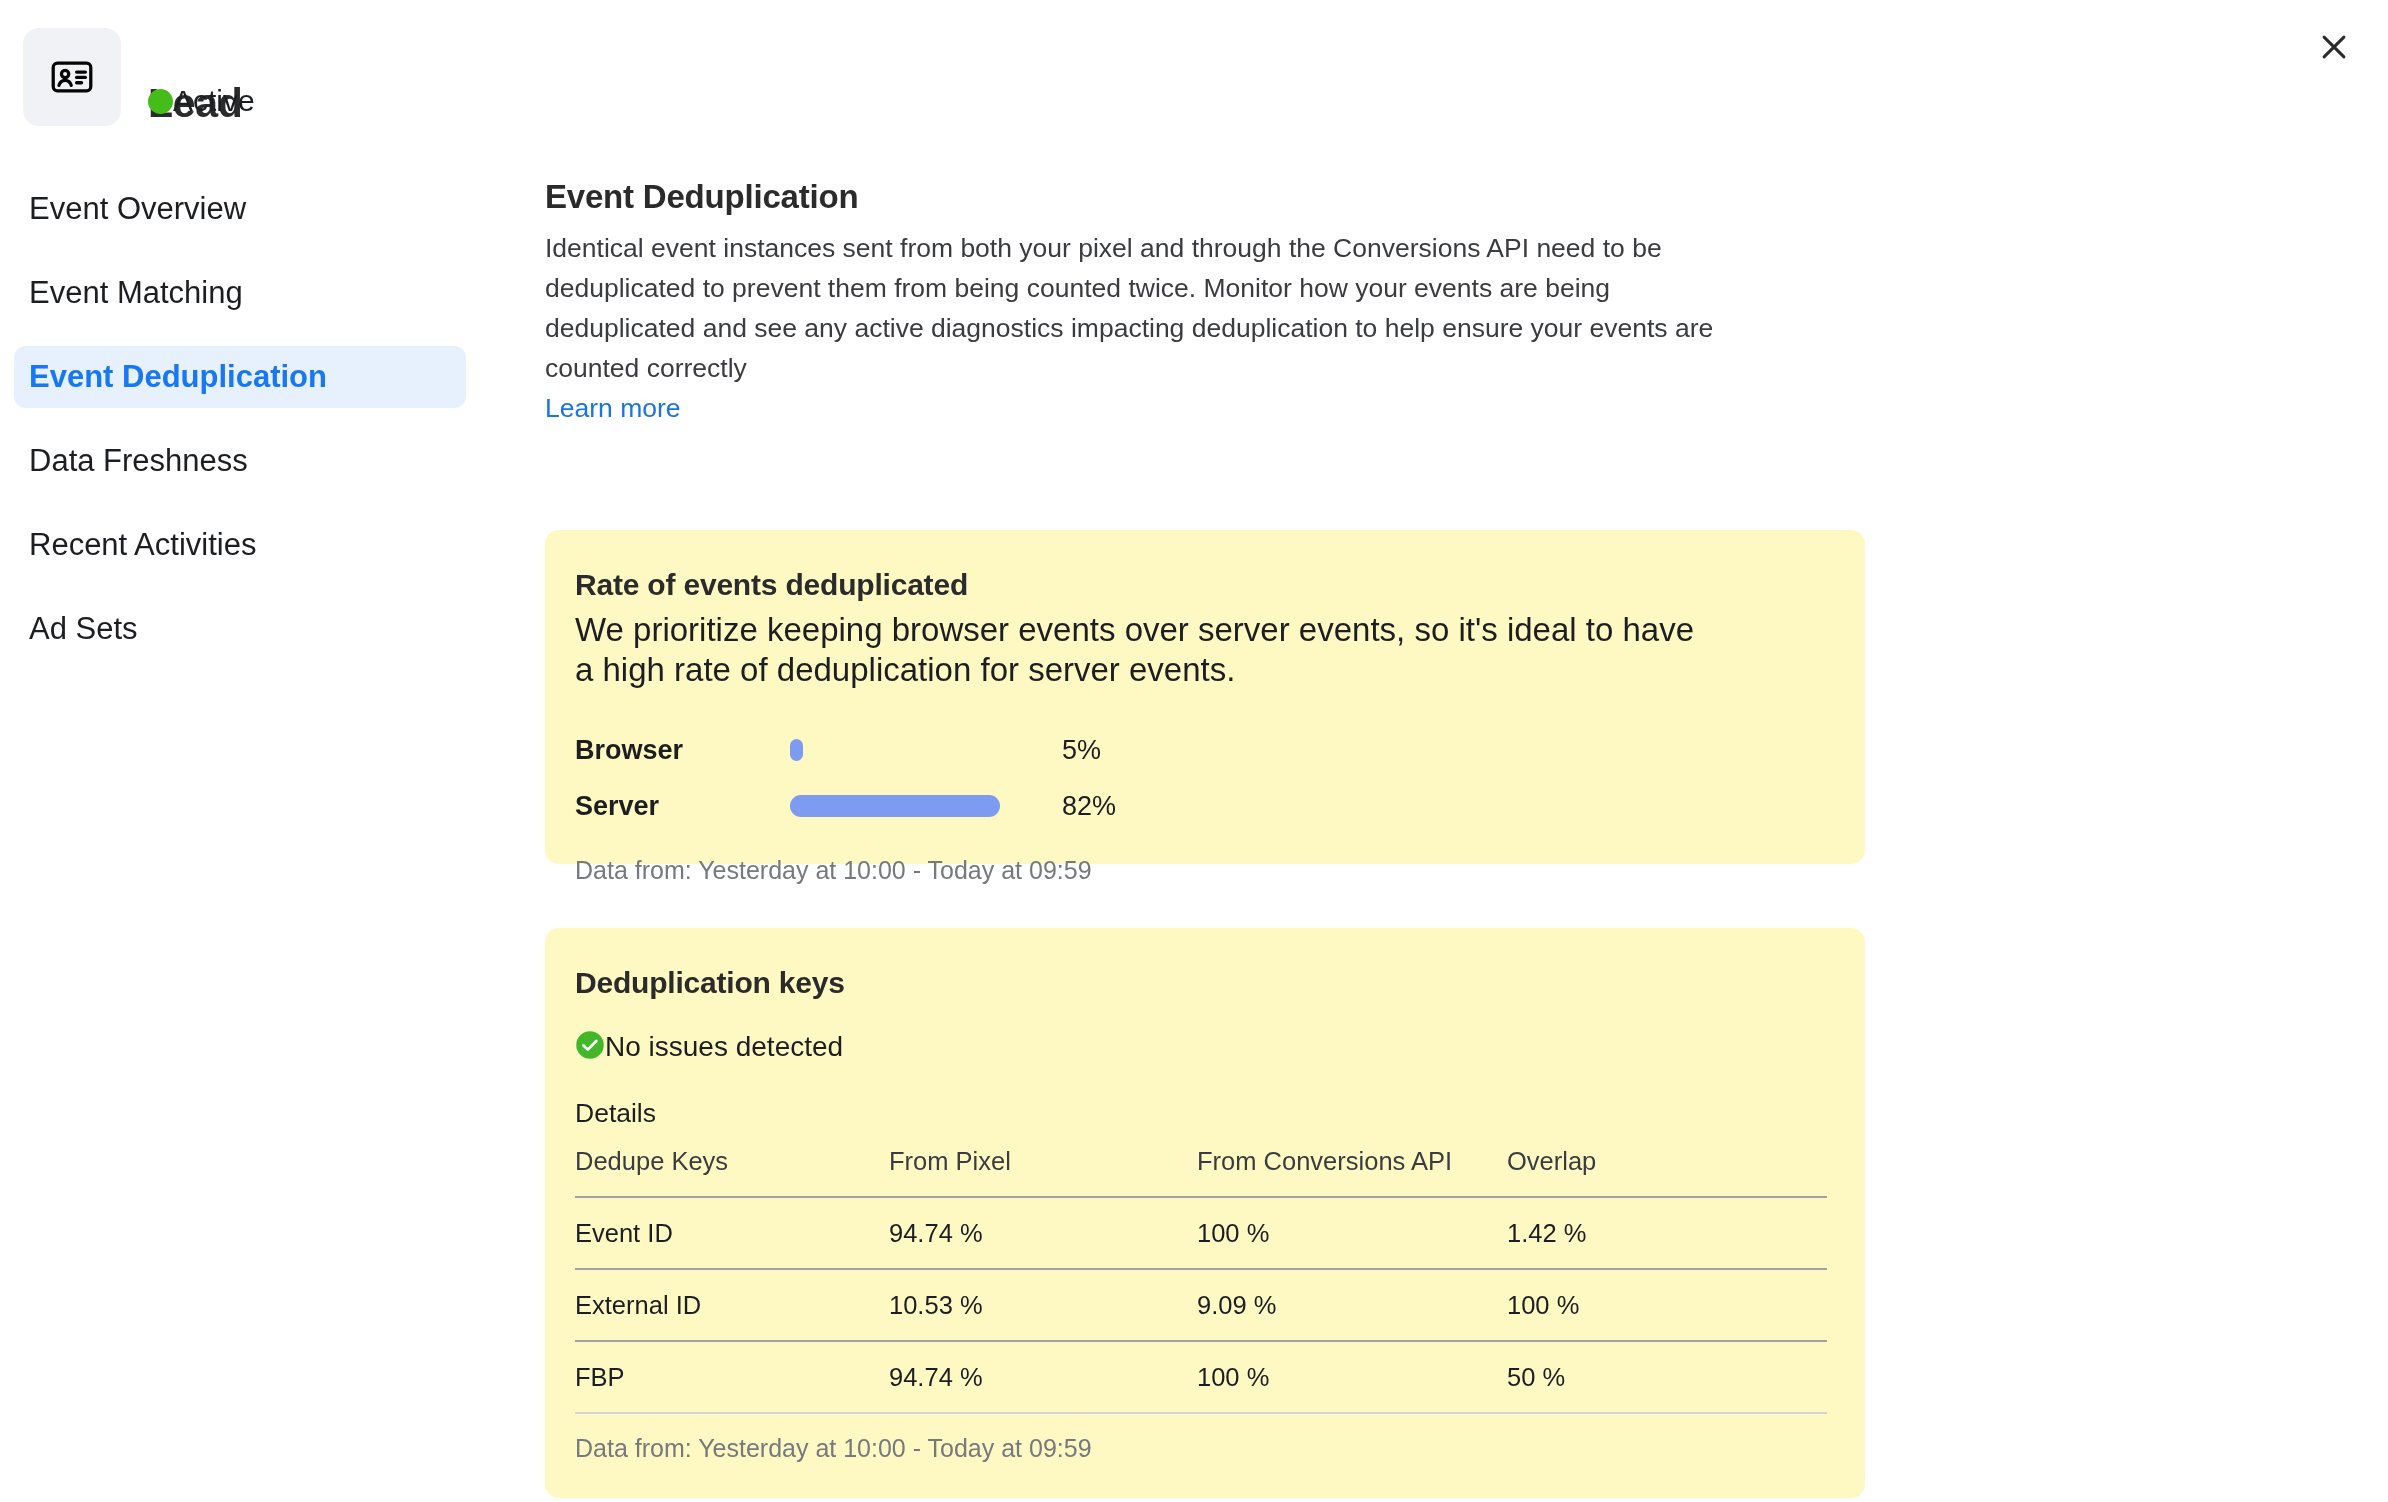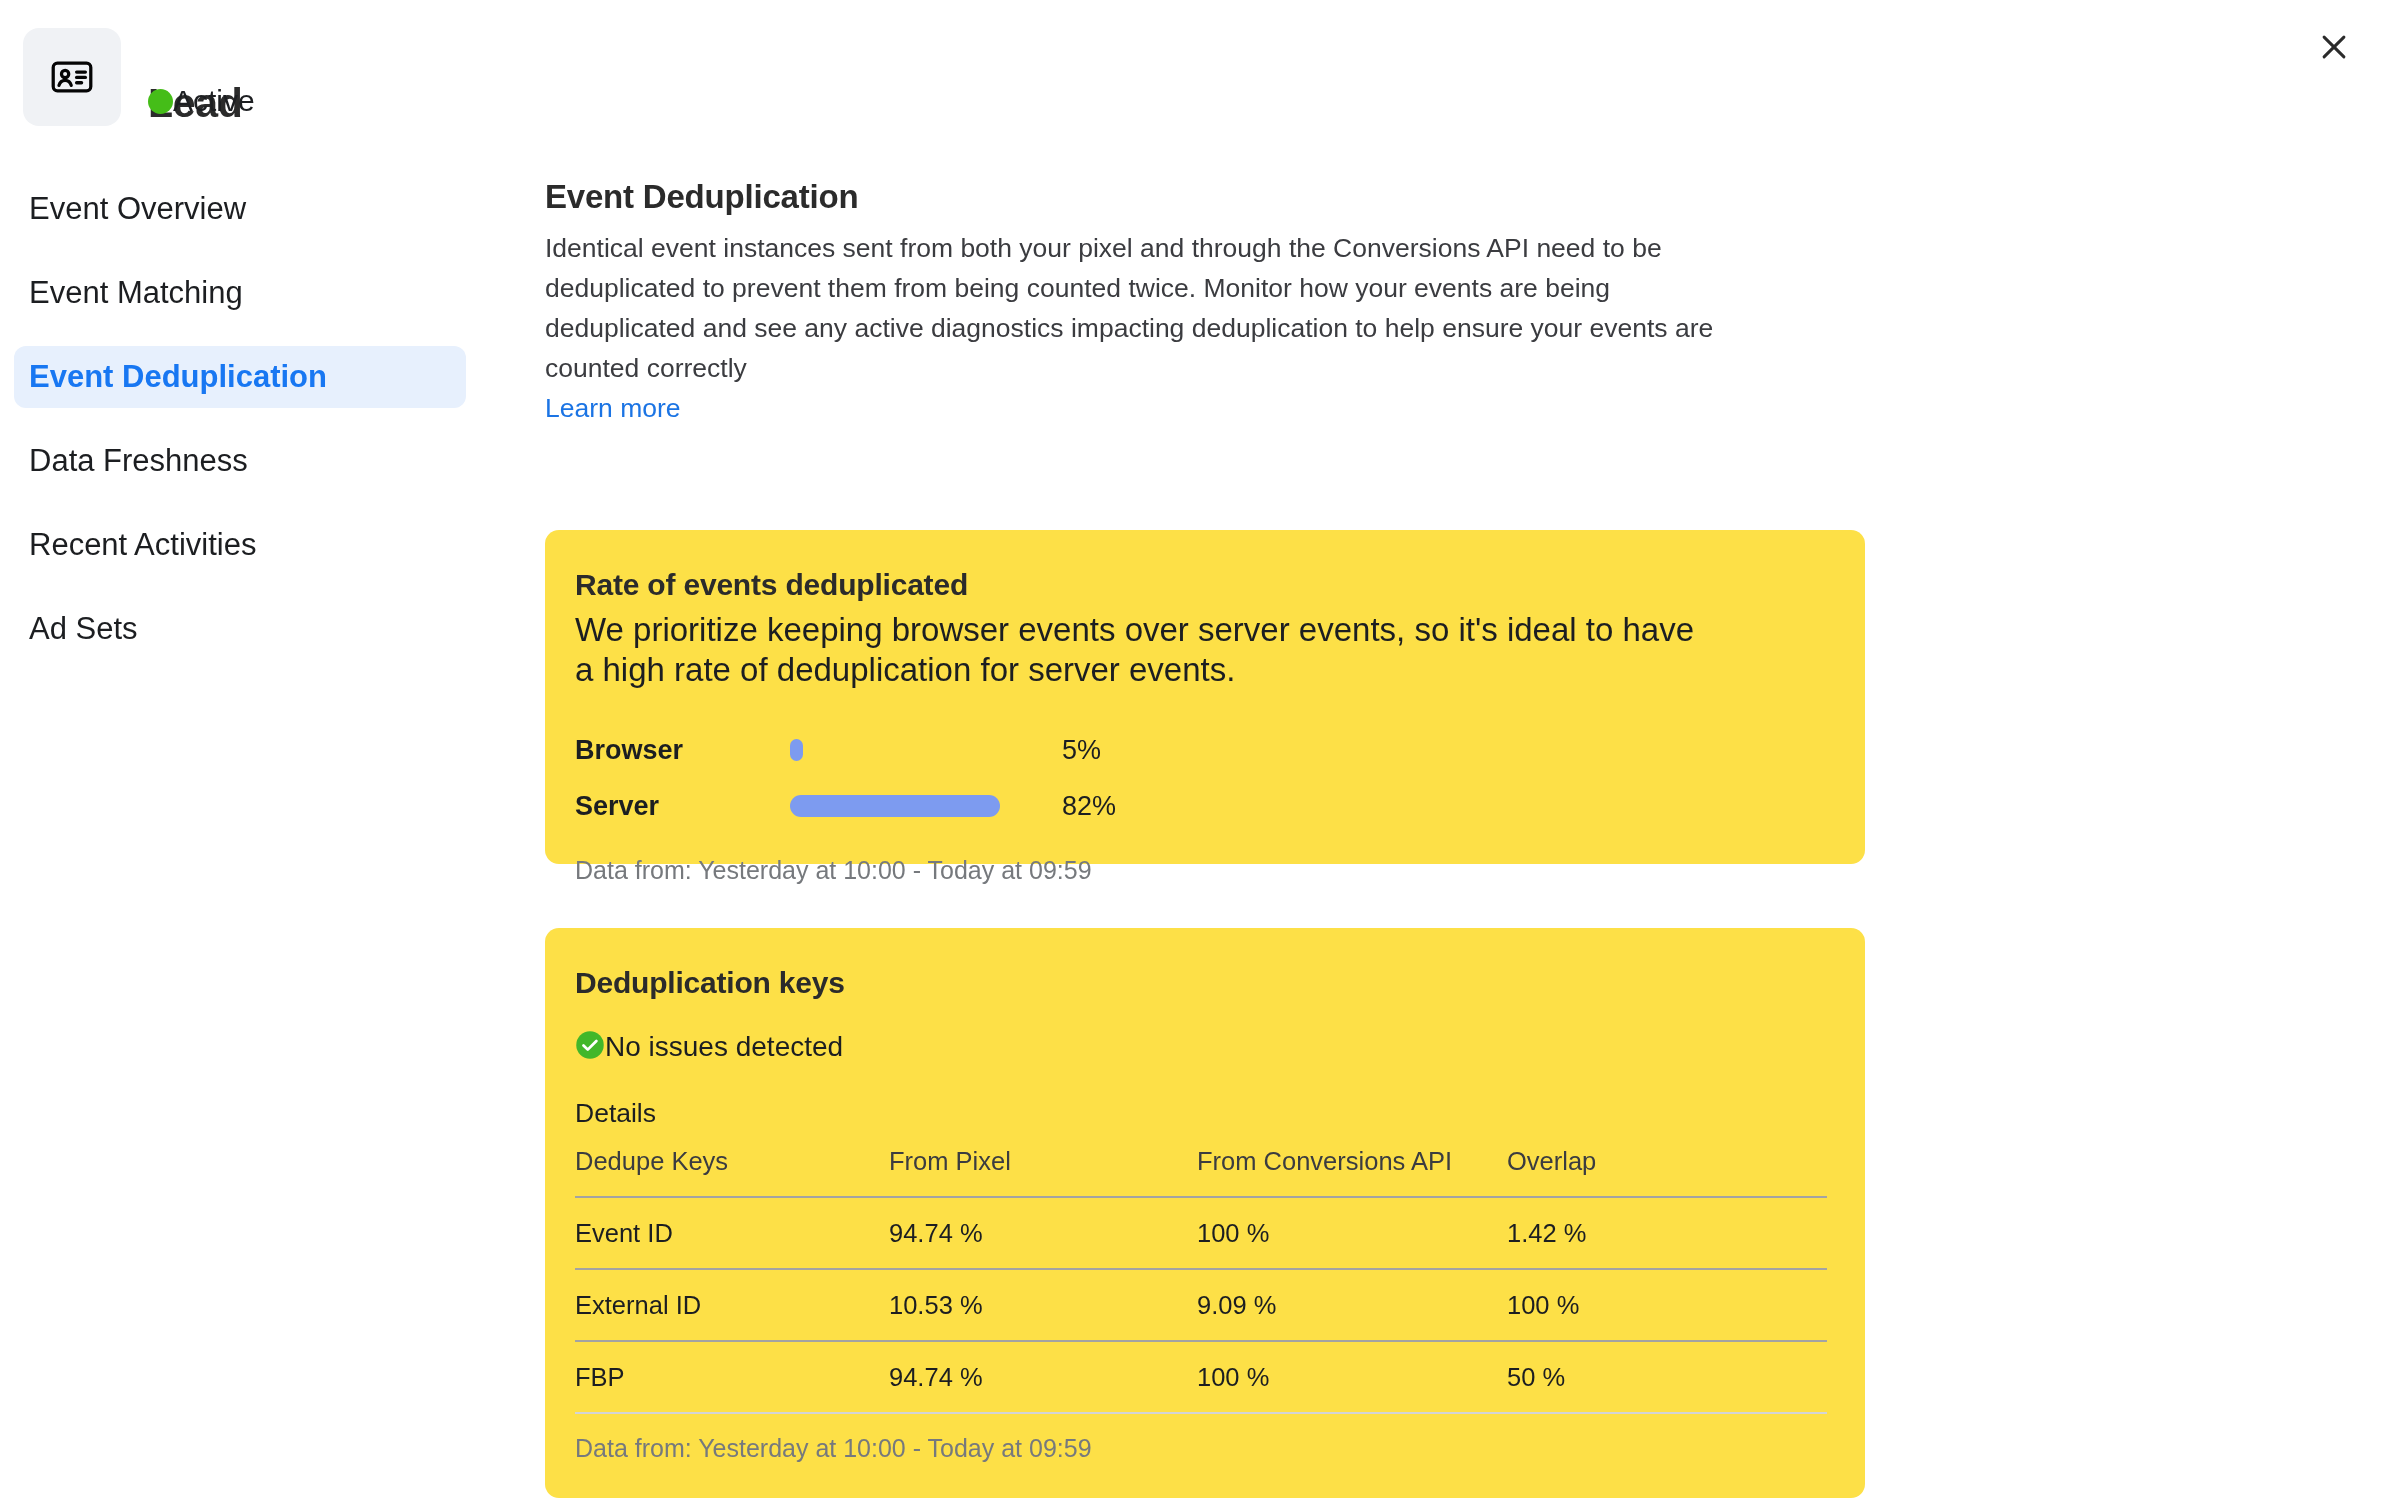--- a/index.html
+++ b/index.html
@@ -110,21 +110,21 @@
     font-size: 26.5px;
     line-height: 40px;
     color: #1b74e4;
     text-decoration: none;
     cursor: pointer;
   }
 
   
   .card {
     width: 1320px;
-    background: #fde047;
+    background: #fef9c3;
     border-radius: 14px;
   }
   #rate-card {
     position: absolute;
     left: 0; top: 352px;
     padding: 38px 38px 34px 30px;
     height: 334px;
   }
   #keys-card {
     position: absolute;

